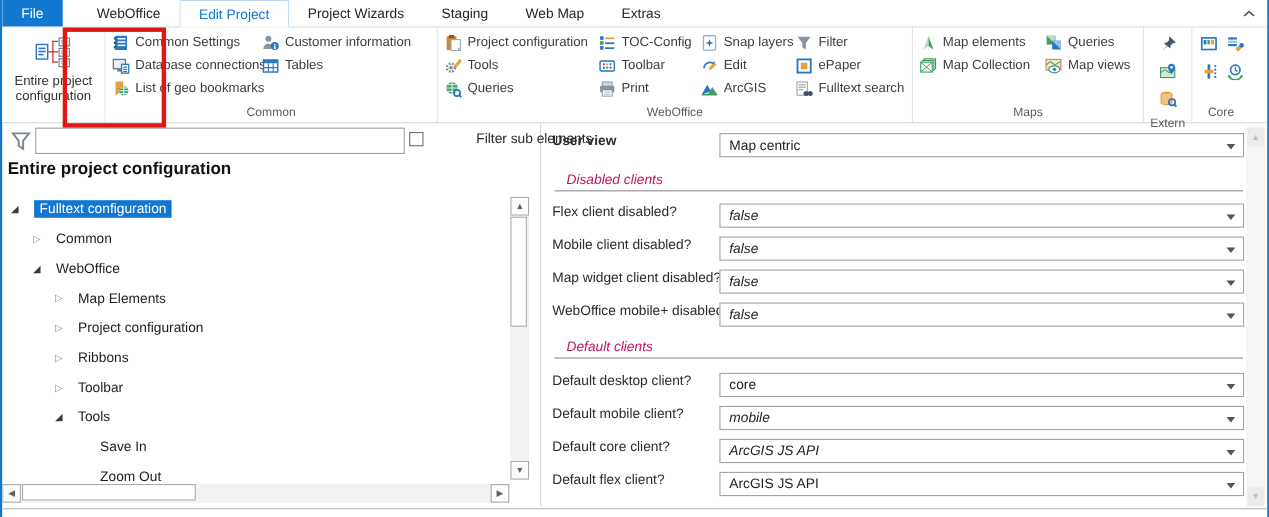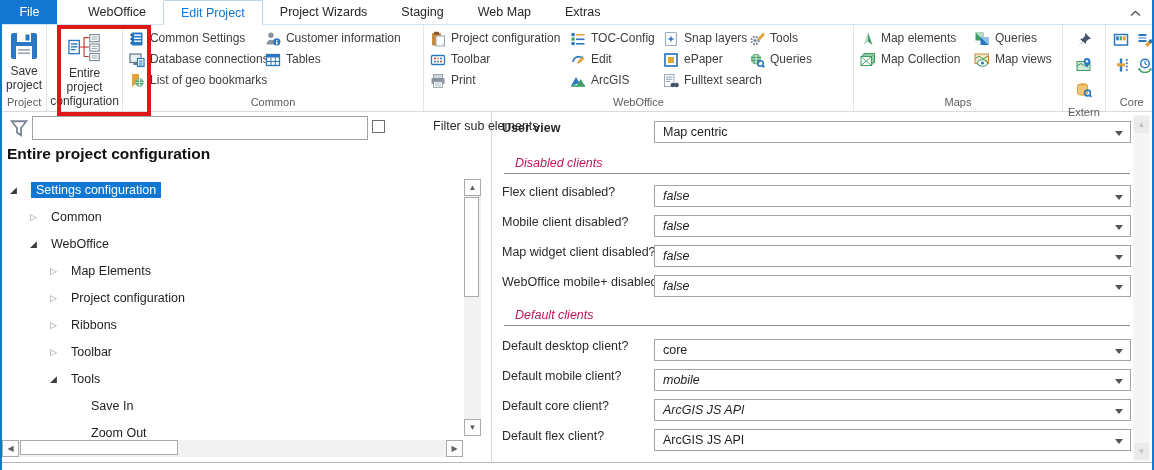--- a/index.html
+++ b/index.html
@@ -81,36 +81,20 @@
     <div class="tab">Extras</div>
     <div class="collapse-btn">
       <span><svg width="11" height="7" viewBox="0 0 11 7">
             <polyline points="1,5.5 5.5,1.5 10,5.5" fill="none" stroke="#555" stroke-width="1.4"></polyline>
           </svg></span>
     </div>
   </div>
 
   <div class="ribbon">
 
-    <div class="rgroup" style="width:54px">
-      <div class="bigbtn">
-        <span class="bicon">
-          <svg width="30" height="30" viewBox="0 0 30 30">
-            <rect x="2" y="2" width="26" height="26" rx="2" fill="#2a77c2"></rect>
-            <rect x="8" y="2" width="14" height="9" fill="#fff"></rect>
-            <rect x="16.5" y="3.5" width="4" height="6" fill="#2a77c2"></rect>
-            <rect x="7" y="15" width="16" height="13" fill="#fff"></rect>
-            <rect x="9" y="18" width="12" height="1.6" fill="#9aa7b4"></rect>
-            <rect x="9" y="21.5" width="12" height="1.6" fill="#9aa7b4"></rect>
-          </svg>
-        </span>
-        <span>Save project</span>
-      </div>
-      <div class="glabel">Project</div>
-    </div>
 
     <div class="rgroup" style="width:94px">
       <div class="bigbtn" style="padding-top:5px">
         <span class="bicon">
           <svg width="36" height="30" viewBox="0 0 36 30">
             <rect x="1" y="7" width="11" height="14" fill="#fff" stroke="#2a77c2" stroke-width="1.4"></rect>
             <rect x="3" y="10" width="7" height="1.5" fill="#2a77c2"></rect>
             <rect x="3" y="13" width="7" height="1.5" fill="#2a77c2"></rect>
             <rect x="3" y="16" width="5" height="1.5" fill="#2a77c2"></rect>
             <polyline points="12,14 17,14 17,4 22,4" fill="none" stroke="#c0392b" stroke-width="1.2"></polyline>
@@ -233,20 +217,28 @@
               <svg viewBox="0 0 16 16">
                 <rect x="2.5" y="1.5" width="11" height="13" rx="1" fill="#fff" stroke="#9ab0c4" stroke-width="1.2"></rect>
                 <path d="M8 4.5l.9 2.6 2.6.9-2.6.9L8 11.5l-.9-2.6-2.6-.9 2.6-.9z" fill="#2a77c2"></path>
               </svg>
             </span>
           <span class="lbl">Snap layers</span>
         </div>
         <div class="sbtn">
           <span class="ic">
               <svg viewBox="0 0 16 16">
+                <path d="M2 2.5h12L9.6 8v6l-3.2-2V8z" fill="#8a94a0"></path>
+              </svg>
+            </span>
+          <span class="lbl">Filter</span>
+        </div>
+        <div class="sbtn">
+          <span class="ic">
+              <svg viewBox="0 0 16 16">
                 <circle cx="6" cy="9.5" r="3.6" fill="none" stroke="#7d8794" stroke-width="2.2" stroke-dasharray="1.6 1.3"></circle>
                 <circle cx="6" cy="9.5" r="1.6" fill="#7d8794"></circle>
                 <path d="M8.5 7.5l4.5-4.5 2 2-4.5 4.5z" fill="#e3a23c"></path>
                 <circle cx="14" cy="3.5" r="1.6" fill="#e3a23c"></circle>
               </svg>
             </span>
           <span class="lbl">Tools</span>
         </div>
         <div class="sbtn">
           <span class="ic">
@@ -475,21 +467,21 @@
         </svg>
     </span>
     <input class="filter-input" type="text" value="" style="">
     <span class="cb"></span>
     <span class="cb-label">Filter sub elements</span>
     <div class="panel-heading">Entire project configuration</div>
 
     <div class="tree">
       <div class="trow lvl0">
           <span class="arrow exp">◢</span>
-          <span class="tlabel sel">Settings configuration</span>
+          <span class="tlabel sel">Fulltext configuration</span>
         </div>
       <div class="trow lvl1">
           <span class="arrow col">▷</span>
           <span class="tlabel">Common</span>
         </div>
       <div class="trow lvl1">
           <span class="arrow exp">◢</span>
           <span class="tlabel">WebOffice</span>
         </div>
       <div class="trow lvl2">

